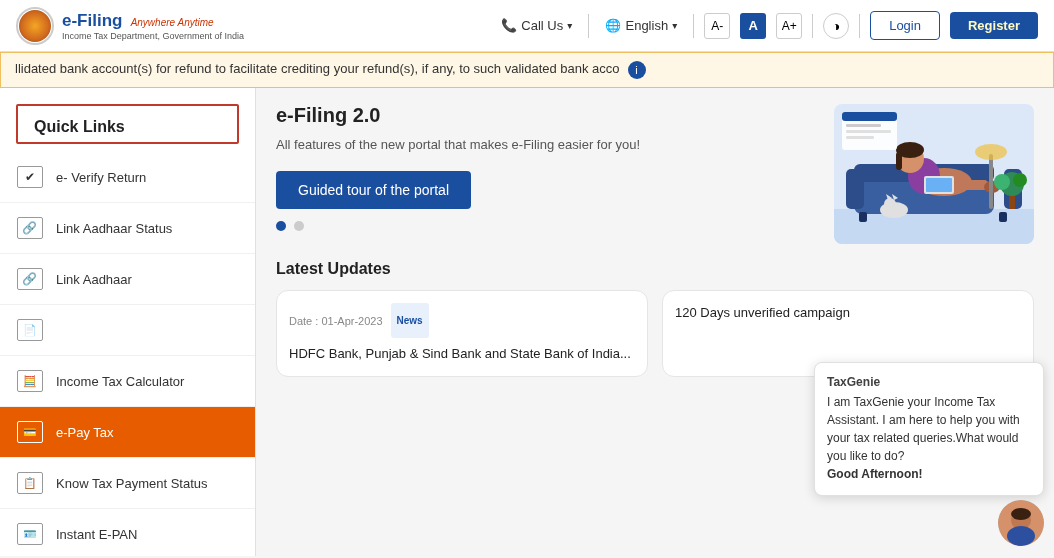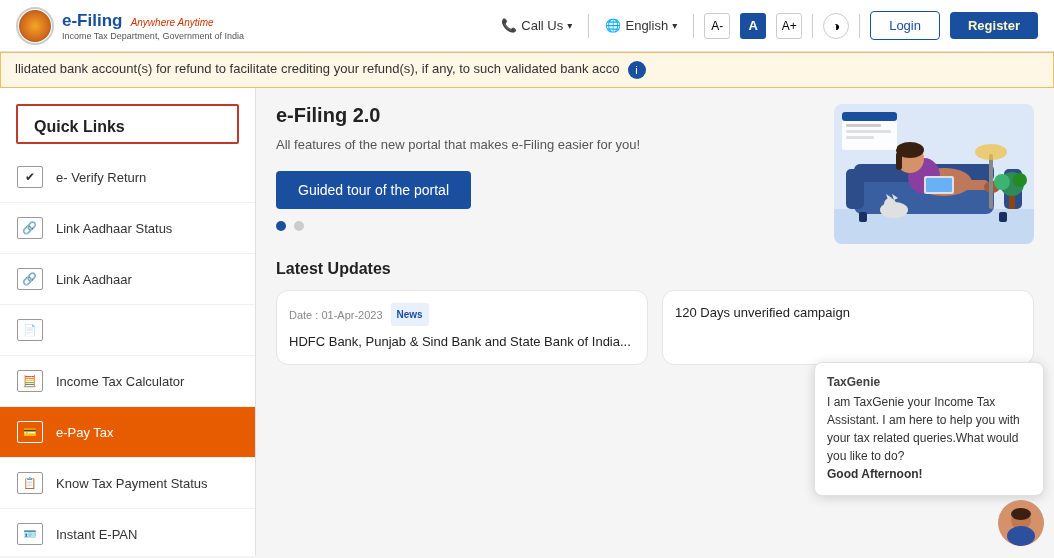--- a/index.html
+++ b/index.html
@@ -184,21 +184,21 @@
       margin-bottom: 12px; display: flex; align-items: center; gap: 6px;
     }
     .updates-grid { display: flex; gap: 14px; }
     .update-card {
       flex: 1; background: #fff; border-radius: 12px; padding: 12px;
       border: 1px solid #e5e5e5;
     }
     .update-date { font-size: 11px; color: #888; margin-bottom: 6px; display: flex; align-items: center; gap: 8px; }
     .news-badge {
       background: #e8f0fb; color: #1a4fa0; font-size: 10px;
-      padding: 6px 6px; border-radius: 3px; font-weight: bold;
+      padding: 12px 6px; border-radius: 3px; font-weight: bold;
     }
     .update-text { font-size: 13px; color: #222; line-height: 1.5; font-weight: 500; }
 
     
     .taxgenie-popup {
       position: absolute;
       right: 10px;
       bottom: 60px;
       width: 230px;
       background: #fff;

